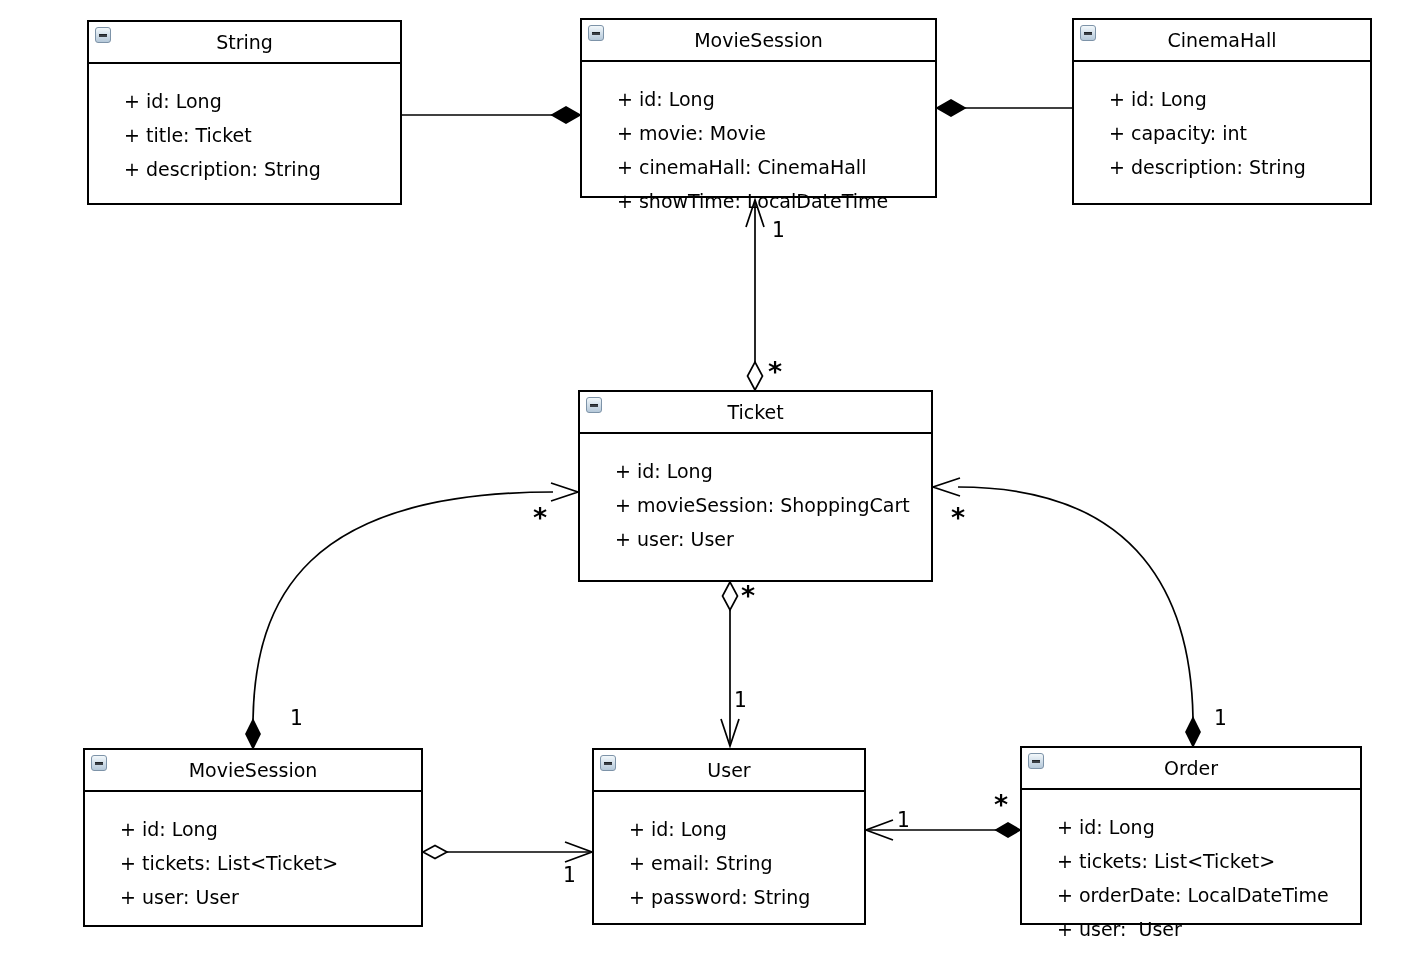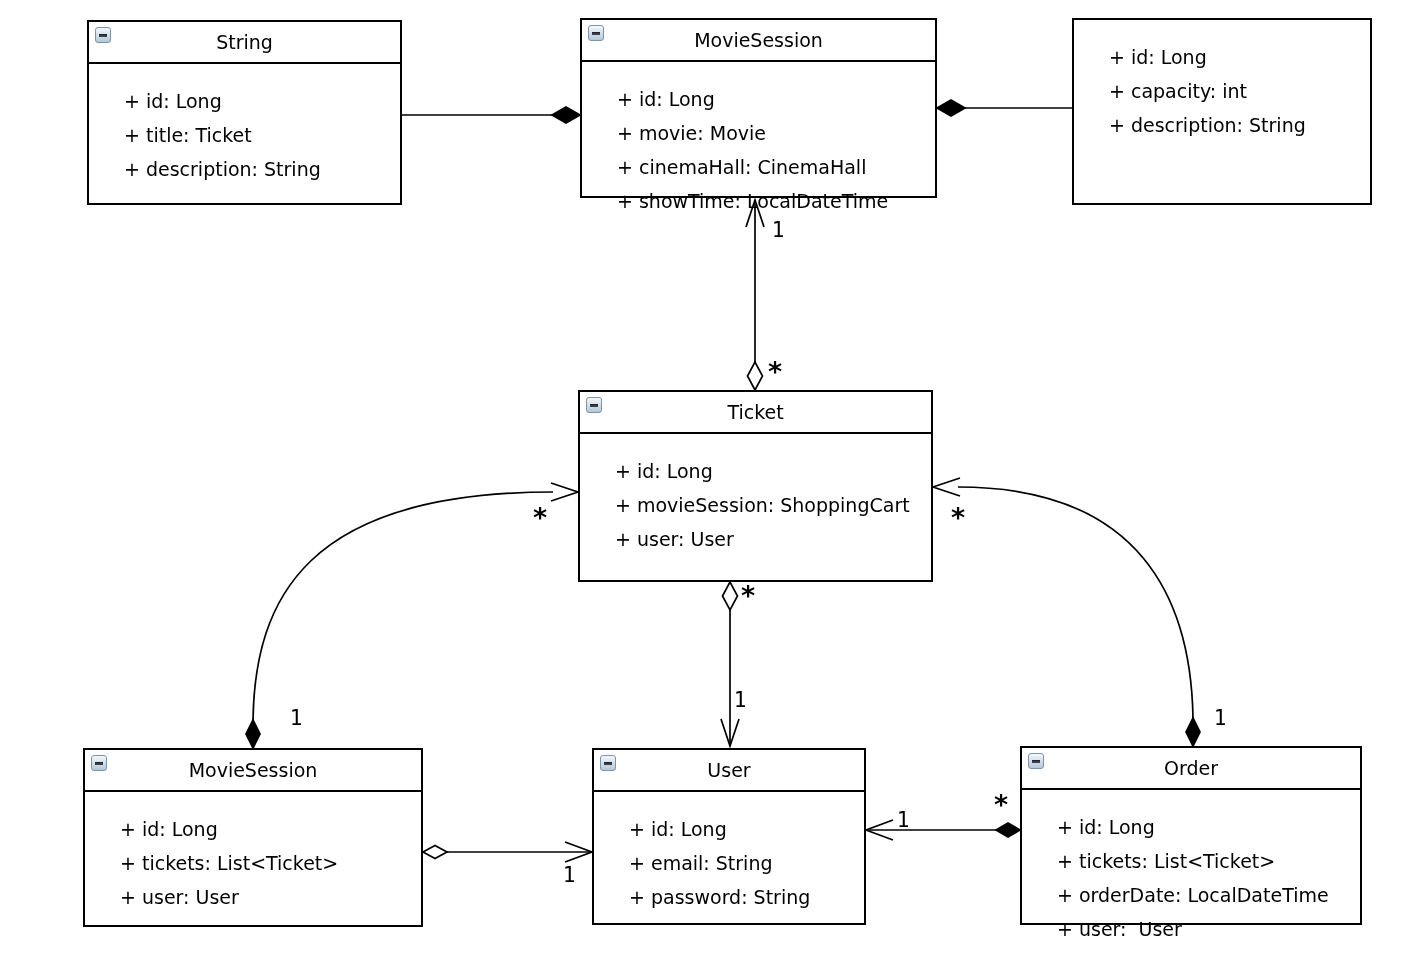--- a/index.html
+++ b/index.html
@@ -103,20 +103,26 @@
     </div>
     <ul class="attrs">
       <li>+ id: Long</li>
       <li>+ movie: Movie</li>
       <li>+ cinemaHall: CinemaHall</li>
       <li>+ showTime: LocalDateTime</li>
     </ul>
   </div>
 
   <div class="uml-class" style="left:1072px;top:18px;width:300px;height:187px">
+    <div class="uml-header">
+      <span class="collapse">
+          <span class="bar"></span>
+        </span>
+      <span class="uml-title">CinemaHall</span>
+    </div>
     <ul class="attrs">
       <li>+ id: Long</li>
       <li>+ capacity: int</li>
       <li>+ description: String</li>
     </ul>
   </div>
 
   <div class="uml-class" style="left:578px;top:390px;width:355px;height:192px">
     <div class="uml-header">
       <span class="collapse">

